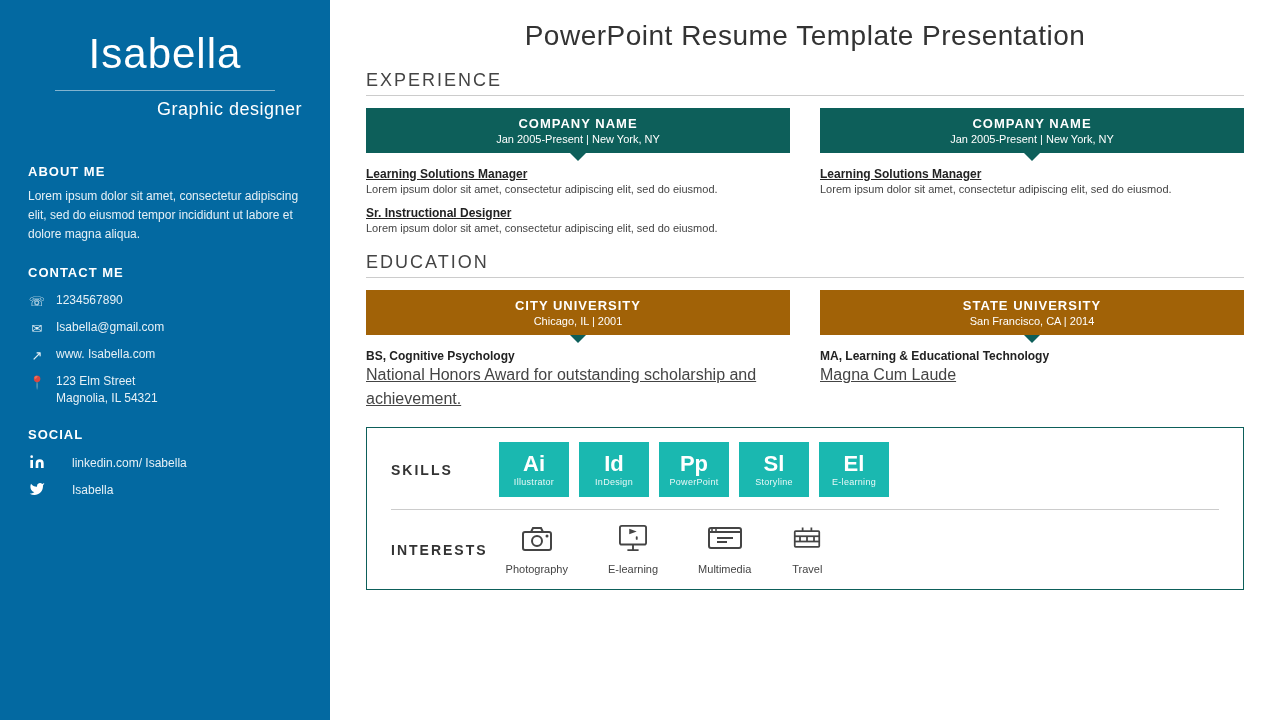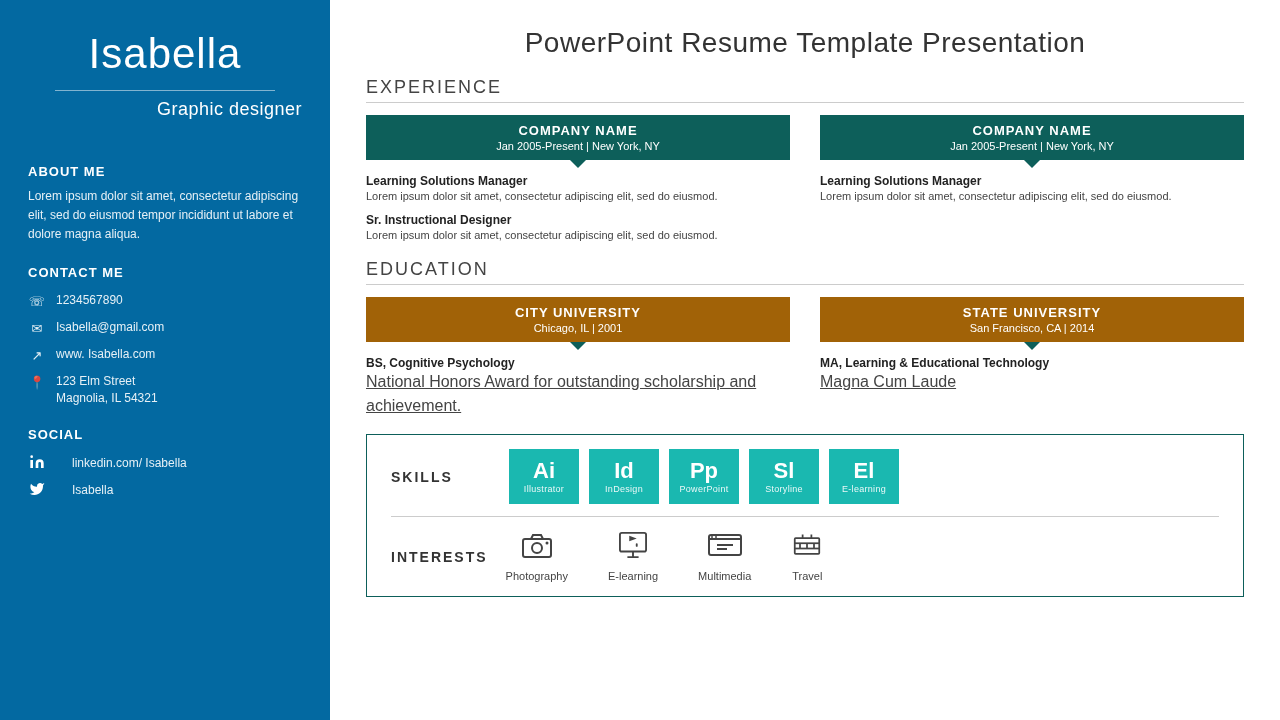--- a/index.html
+++ b/index.html
@@ -95,21 +95,21 @@
     .social-icon {
       width: 18px;
       min-width: 18px;
       text-align: center;
       font-size: 13px;
     }
 
     
     .main {
       flex: 1;
-      padding: 27px 36px 16px 36px;
+      padding: 20px 36px 16px 36px;
       overflow: hidden;
       border-radius: 9px;
     }
     .page-title {
       font-size: 28px;
       font-weight: 300;
       color: #333;
       text-align: center;
       margin-bottom: 18px;
       letter-spacing: 0.5px;
@@ -171,20 +171,21 @@
       margin-top: 14px;
       display: flex;
       flex-direction: column;
       gap: 8px;
     }
     .job-entry {}
     .job-title {
       font-size: 12px;
       font-weight: 700;
       color: #222;
+      text-decoration: underline;
     }
     .job-desc {
       font-size: 11px;
       color: #444;
       line-height: 1.5;
     }
 
     
     .edu-section {
       margin-top: 4px;
@@ -233,21 +234,21 @@
 
     
     .skills-box {
       border: 1px solid #0d5f5a;
       padding: 14px 24px 14px 24px;
       margin-top: 8px;
     }
     .skills-row {
       display: flex;
       align-items: center;
-      gap: 28px;
+      gap: 18px;
       padding-bottom: 12px;
       border-bottom: 1px solid #ccc;
       margin-bottom: 14px;
     }
     .skills-label {
       font-size: 14px;
       font-weight: 700;
       letter-spacing: 2px;
       color: #333;
       min-width: 90px;

